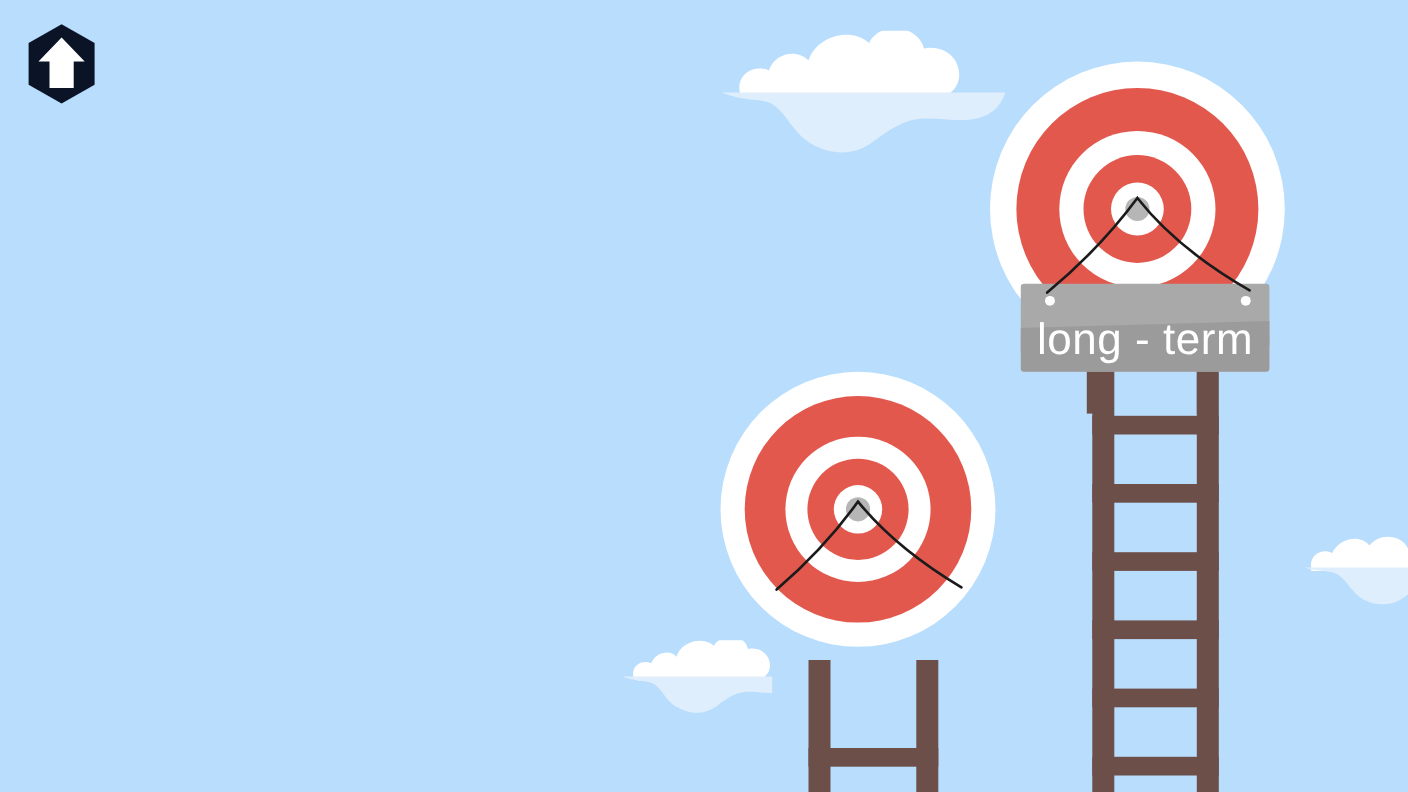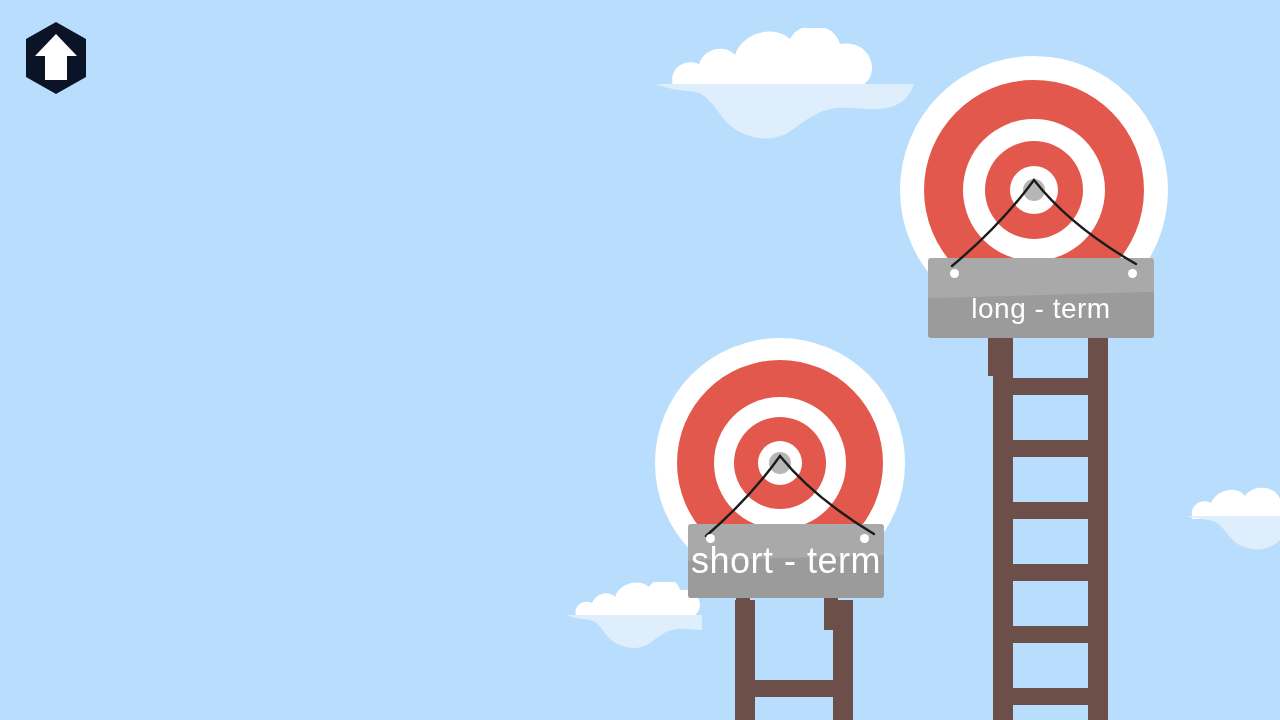--- a/index.html
+++ b/index.html
@@ -131,21 +131,21 @@
     <svg width="240" height="100" viewBox="0 0 240 100">
       <path d="M32 90 Q 80 50 114 4 Q 150 50 216 88" fill="none" stroke="#1b1b1b" stroke-width="2.4" stroke-linecap="round"></path>
     </svg>
   </div>
 
   <div class="sign-group" style="left:928px;top:258px;width:226px;height:110px;">
     <div class="sign-post" style="left:60px;top:78px;height:40px;"></div>
     <div class="sign-post" style="left:160px;top:78px;height:40px;"></div>
     <div class="sign" style="left:0;top:0;width:226px;height:80px;">
       <div class="band"></div>
-      <div class="sign-text" style="font-size:28px;margin-top:22px;">long - term</div>
+      <div class="sign-text" style="font-size:40px;margin-top:22px;">long - term</div>
     </div>
     <div class="hole" style="left:22px;top:11px;"></div>
     <div class="hole" style="left:200px;top:11px;"></div>
   </div>
 
   <div class="ladder" style="left:735px;top:600px;width:118px;height:120px;">
     <div class="rail l"></div>
     <div class="rail r"></div>
     <div class="rung" style="top:80px;"></div>
   </div>
@@ -157,30 +157,20 @@
     <div class="ring white" style="left:103px;top:103px;width:44px;height:44px;"></div>
     <div class="ring dot" style="left:114px;top:114px;width:22px;height:22px;"></div>
   </div>
 
   <div class="string" style="left:680px;top:450px;">
     <svg width="220" height="100" viewBox="0 0 220 100">
       <path d="M26 86 Q 70 48 100 6 Q 134 48 194 84" fill="none" stroke="#1b1b1b" stroke-width="2.4" stroke-linecap="round"></path>
     </svg>
   </div>
 
-  <div class="sign-group" style="left:688px;top:524px;width:196px;height:100px;">
-    <div class="sign-post" style="left:48px;top:72px;height:34px;"></div>
-    <div class="sign-post" style="left:136px;top:72px;height:34px;"></div>
-    <div class="sign" style="left:0;top:0;width:196px;height:74px;">
-      <div class="band"></div>
-      <div class="sign-text" style="font-size:36px;">short - term</div>
-    </div>
-    <div class="hole" style="left:18px;top:10px;"></div>
-    <div class="hole" style="left:172px;top:10px;"></div>
-  </div>
 
   <div class="logo">
     <svg viewBox="0 0 72 76">
       <path fill="#0b1426" d="M36 2 L66 19 L66 57 L36 74 L6 57 L6 19 Z"></path>
       <path fill="#ffffff" d="M36 14 L57 36 L47 36 L47 60 L25 60 L25 36 L15 36 Z"></path>
     </svg>
   </div>
 
 
 </div>

